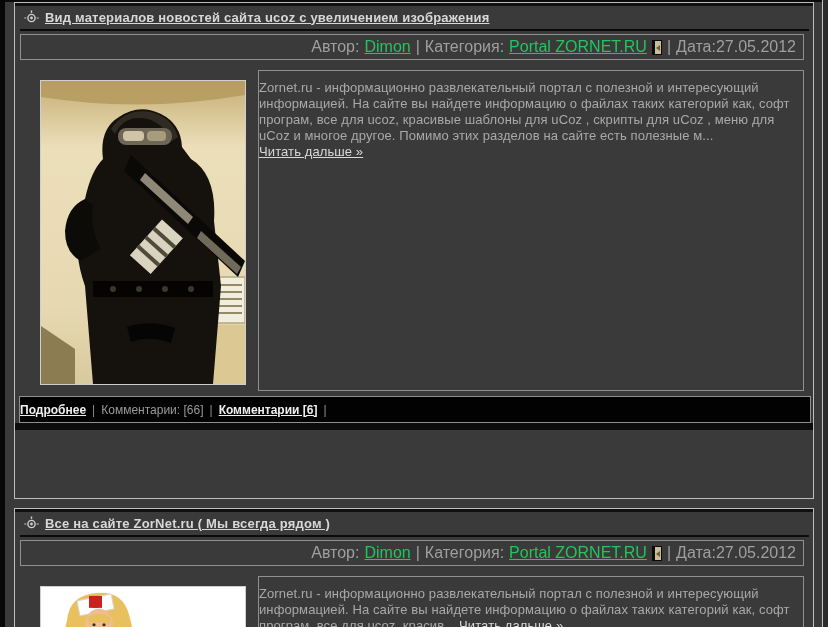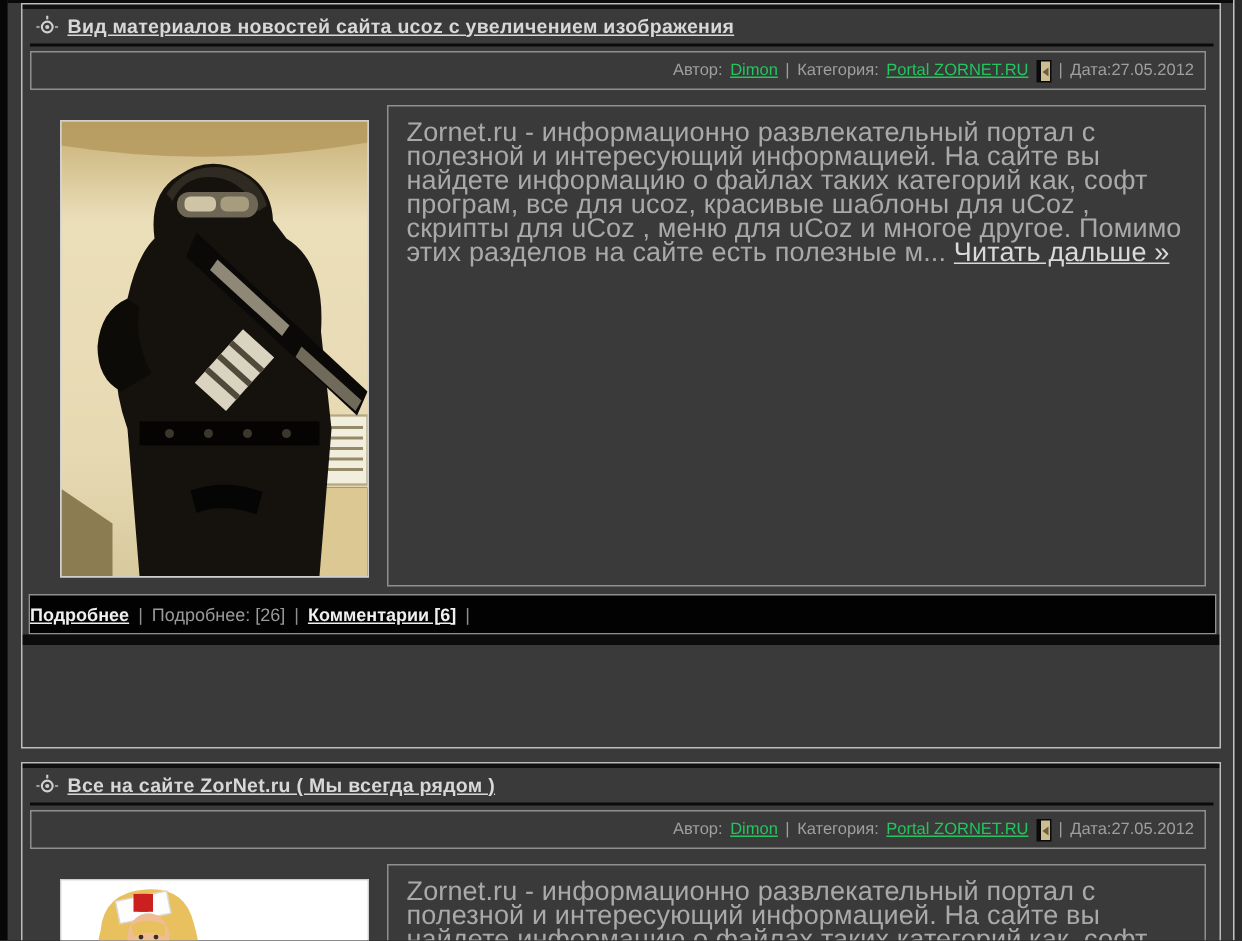--- a/index.html
+++ b/index.html
@@ -12,32 +12,32 @@
   .post { margin-left:9px; width:800px; border:1px solid #bdbdbd; background:#3a3a3a; overflow:hidden; }
   .post-1 { height:497px; }
   .post-2 { margin-top:9px; height:189px; }
   .post-darkstrip { height:3px; background:#101010; }
 
   .title-row { display:flex; align-items:center; gap:6px; padding:3px 6px 2px 9px; height:21px; }
   .bullet-icon { width:15px; height:15px; flex:0 0 auto; }
   .post-title { font-size:13px; font-weight:bold; color:#d8d8d8; text-decoration:underline; letter-spacing:0.2px; cursor:pointer; }
   .title-rule { height:2px; background:#0a0a0a; margin:2px 4px 0 5px; }
 
-  .meta-row { margin:3px 9px 0 5px; height:26px; border:1px solid #8f8f8f; display:flex; align-items:center; justify-content:flex-end; padding-right:7px; font-size:11px; color:#9f9f9f; gap:5px; white-space:nowrap; }
+  .meta-row { margin:3px 9px 0 5px; height:26px; border:1px solid #8f8f8f; display:flex; align-items:center; justify-content:flex-end; padding-right:7px; font-size:16px; color:#9f9f9f; gap:5px; white-space:nowrap; }
   .meta-row a { color:#22c55e; text-decoration:underline; cursor:pointer; }
   .cat-badge { display:inline-block; width:10px; height:15px; background:#0a0a0a; position:relative; }
   .cat-badge i { position:absolute; right:1px; top:1px; width:6px; height:13px; background:#cdbd92; }
   .cat-badge b { position:absolute; right:2px; top:5px; width:0; height:0; border-top:3px solid transparent; border-bottom:3px solid transparent; border-right:4px solid #6b5d3e; z-index:2; }
 
   .post-body { display:flex; align-items:flex-start; margin:10px 9px 0 25px; }
   .photo-frame { flex:0 0 auto; width:206px; border:1px solid #cfcfcf; margin-top:10px; font-size:0; background:#e8dfc0; cursor:pointer; }
   .post-1 .photo-frame { height:305px; }
   .post-2 .photo-frame { height:290px; }
   .photo-frame svg { width:100%; height:100%; display:block; }
-  .text-box { flex:1; margin-left:12px; border:1px solid #8f8f8f; padding:9px 12px; font-size:18px; line-height:16px; color:#a9a9a9; letter-spacing:0.1px; }
+  .text-box { flex:1; margin-left:12px; border:1px solid #8f8f8f; padding:9px 0; font-size:13px; line-height:16px; color:#a9a9a9; letter-spacing:0.1px; }
   .post-1 .text-box { height:321px; }
   .post-2 .text-box { height:290px; }
   .read-more { color:#d9d9d9; text-decoration:underline; font-weight:normal; cursor:pointer; white-space:nowrap; }
 
   .post-footer { margin:5px 2px 0 4px; height:27px; background:#020202; border:1px solid #8f8f8f; display:flex; align-items:center; font-size:12px; color:#8f8f8f; gap:6px; white-space:nowrap; }
   .footer-link { color:#efefef; font-weight:bold; text-decoration:underline; cursor:pointer; }
   .views-group { color:#9a9a9a; }
   .post-bottom-strip { height:7px; background:#0c0c0c; }
 </style>
 </head>
@@ -127,21 +127,21 @@
         </div>
         <div class="text-box">
           <span>Zornet.ru - информационно развлекательный портал с полезной и интересующий информацией. На сайте вы найдете информацию о файлах таких категорий как, софт програм, все для ucoz, красивые шаблоны для uCoz , скрипты для uCoz , меню для uCoz и многое другое. Помимо этих разделов на сайте есть полезные м...</span>
           <a class="read-more">Читать дальше »</a>
         </div>
       </div>
 
       <div class="post-footer">
         <a class="footer-link">Подробнее</a>
         <span>|</span>
-        <span class="views-group"><span>Подробнее:</span> <span>[26]</span></span>
+        <span class="views-group"><span>Комментарии:</span> <span>[66]</span></span>
         <span>|</span>
         <a class="footer-link">Комментарии [6]</a>
         <span>|</span>
       </div>
       <div class="post-bottom-strip"></div>
     </div>
 
     <div class="post post-2">
       <div class="post-darkstrip"></div>
       <div class="title-row">

